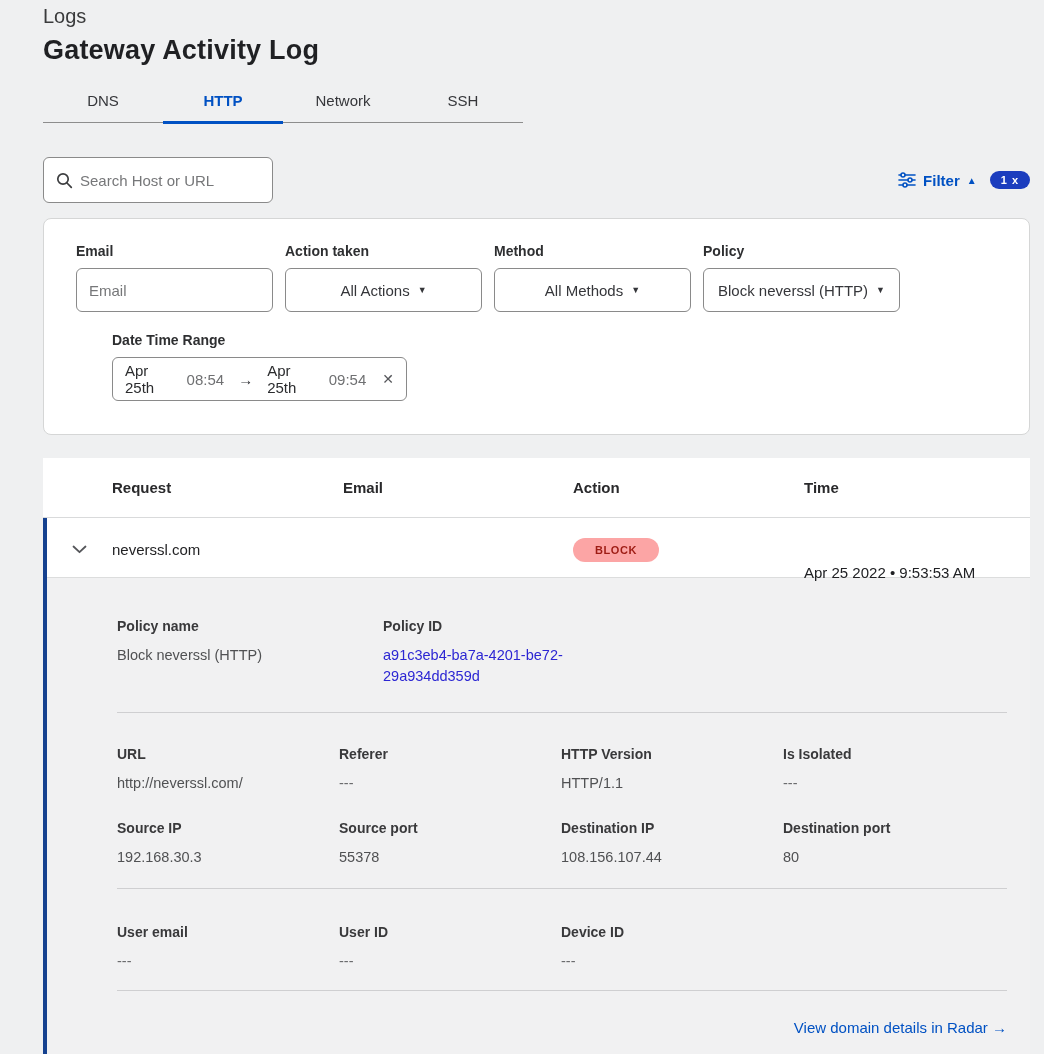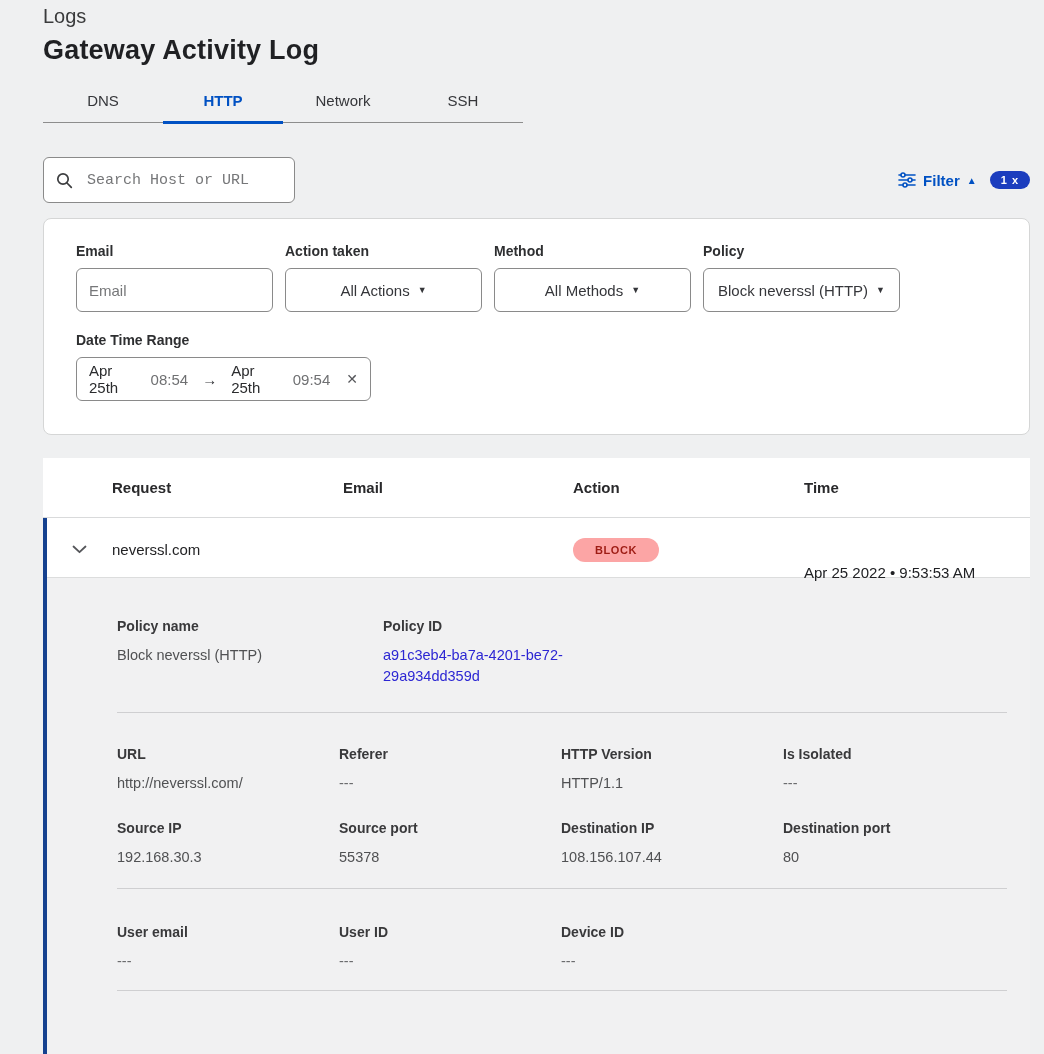--- a/index.html
+++ b/index.html
@@ -15,36 +15,36 @@
   .page-title { margin-top:7px; font-size:27px; font-weight:700; color:#1f2023; letter-spacing:.2px; }
 
   
   .tabs { margin-top:16px; width:480px; display:flex; border-bottom:1px solid #8d8d8d; }
   .tab { width:120px; text-align:center; padding:10px 0 12px; font-size:15px; color:#35363a;
          border-bottom:3px solid transparent; margin-bottom:-2px; cursor:pointer; }
   .tab.active { color:#0051c3; font-weight:700; border-bottom-color:#0051c3; }
 
   
   .search-row { margin-top:34px; display:flex; justify-content:space-between; align-items:center; }
-  .search-box { width:252px; height:46px; background:#fff; border:1px solid #8a8a8a; border-radius:6px;
-                display:flex; align-items:center; padding:0 12px; gap:14px;font-family:Liberation Mono, monospace; }
+  .search-box { width:230px; height:46px; background:#fff; border:1px solid #8a8a8a; border-radius:6px;
+                display:flex; align-items:center; padding:0 12px; gap:7px; }
   .search-box input { border:none; outline:none; flex:1; font-size:15px; font-family:inherit; color:#333; background:transparent; }
   .search-box input::placeholder { color:#767779; }
   .filter-controls { display:flex; align-items:center; gap:7px; }
   .filter-label { color:#0051c3; font-weight:700; font-size:15px; cursor:pointer; }
   .caret-up { color:#0051c3; font-size:10px; cursor:pointer; }
   .filter-badge { margin-left:6px; background:#1b3dbe; color:#fff; font-size:11px; font-weight:700;
                   border-radius:10px; padding:3px 11px; letter-spacing:1px; cursor:pointer; }
 
   
   .filter-card { margin-top:15px; background:#fff; border:1px solid #d5d6d6; border-radius:8px;
                  padding:24px 32px 33px; }
   .filter-fields { display:flex; gap:12px; }
   .field-group { width:197px; }
-  .field-group.wide { width:295px; }
+  .field-group.wide { width:295px;margin-left:36px; }
   .field-label { font-size:14px; font-weight:700; color:#2e2f31; margin-bottom:9px; }
   .control { height:44px; border:1px solid #8a8a8a; border-radius:6px; background:#fff;
              display:flex; align-items:center; padding:0 12px; font-size:15px; color:#35363a; }
   .control input { border:none; outline:none; width:100%; font-size:15px; font-family:inherit; background:transparent; }
   .control input::placeholder { color:#767779; }
   .select { justify-content:center; cursor:pointer; }
   .select .caret-down { font-size:9px; color:#35363a; margin-left:8px; }
   .second-row { margin-top:20px; }
   .range-control { gap:0; cursor:pointer; }
   .range-date { font-weight:500; color:#2b2c2e; }
@@ -263,17 +263,20 @@
               <div class="d-value muted">---</div>
             </div>
             <div>
               <div class="d-label">Device ID</div>
               <div class="d-value muted">---</div>
             </div>
           </div>
         </div>
         <div class="divider"></div>
 
+        <div class="radar-row">
+          <span class="radar-link">View domain details in Radar →</span>
+        </div>
       </div>
     </div>
   </div>
 
 </div>
 
 </body></html>

